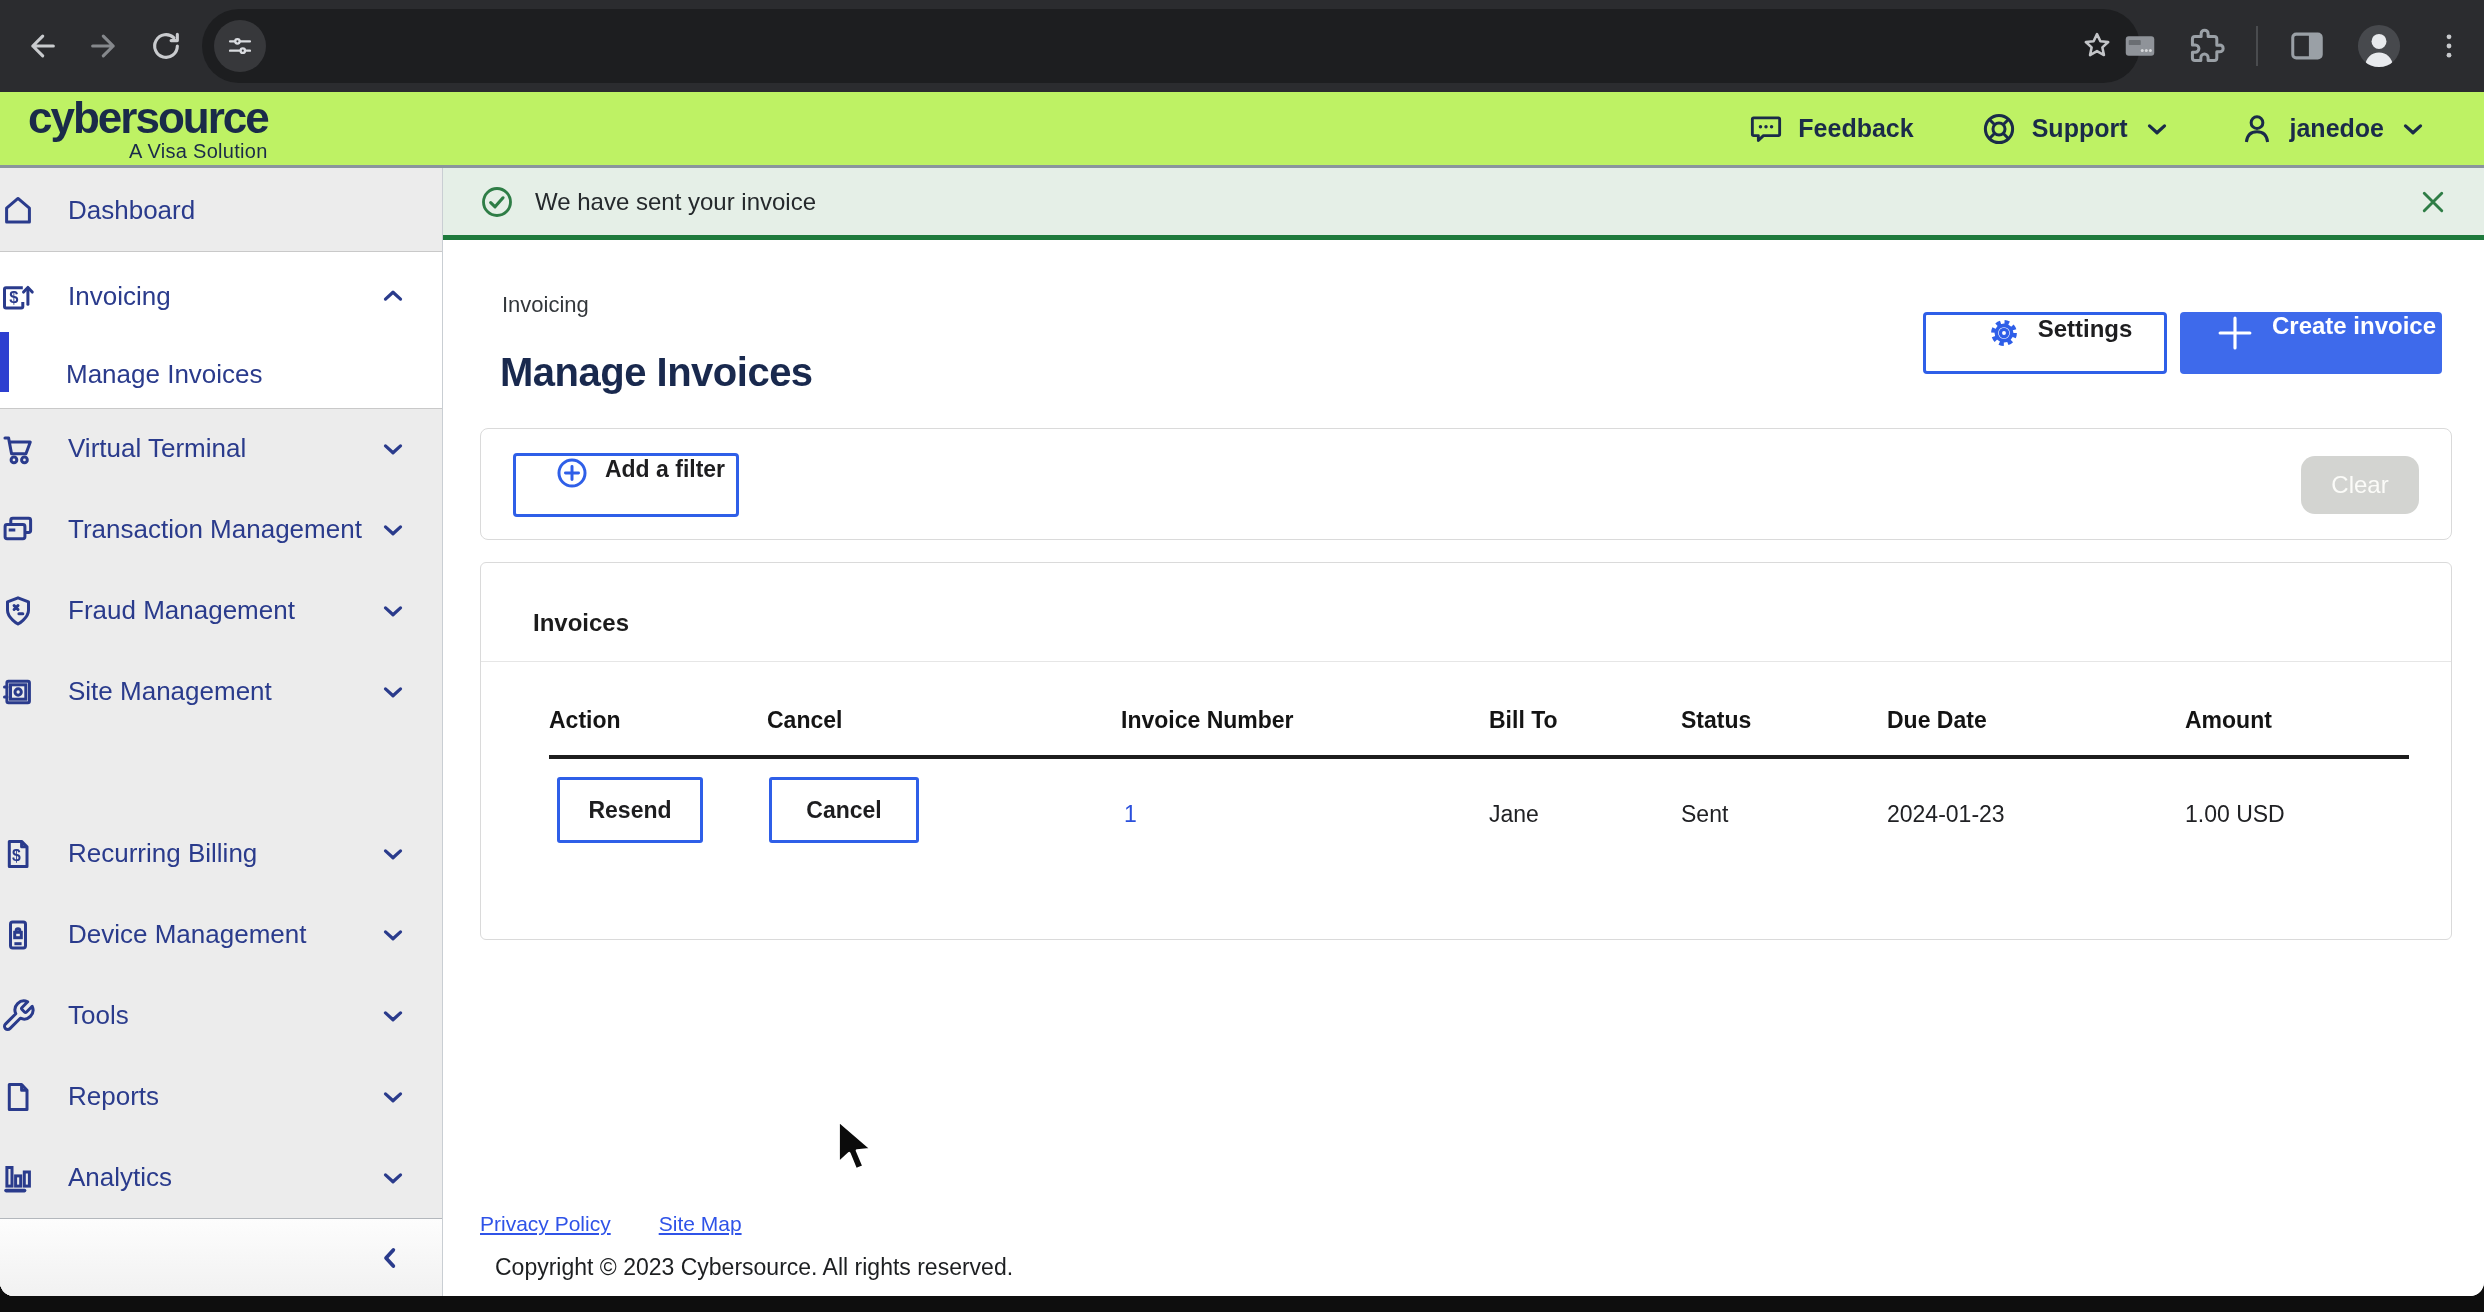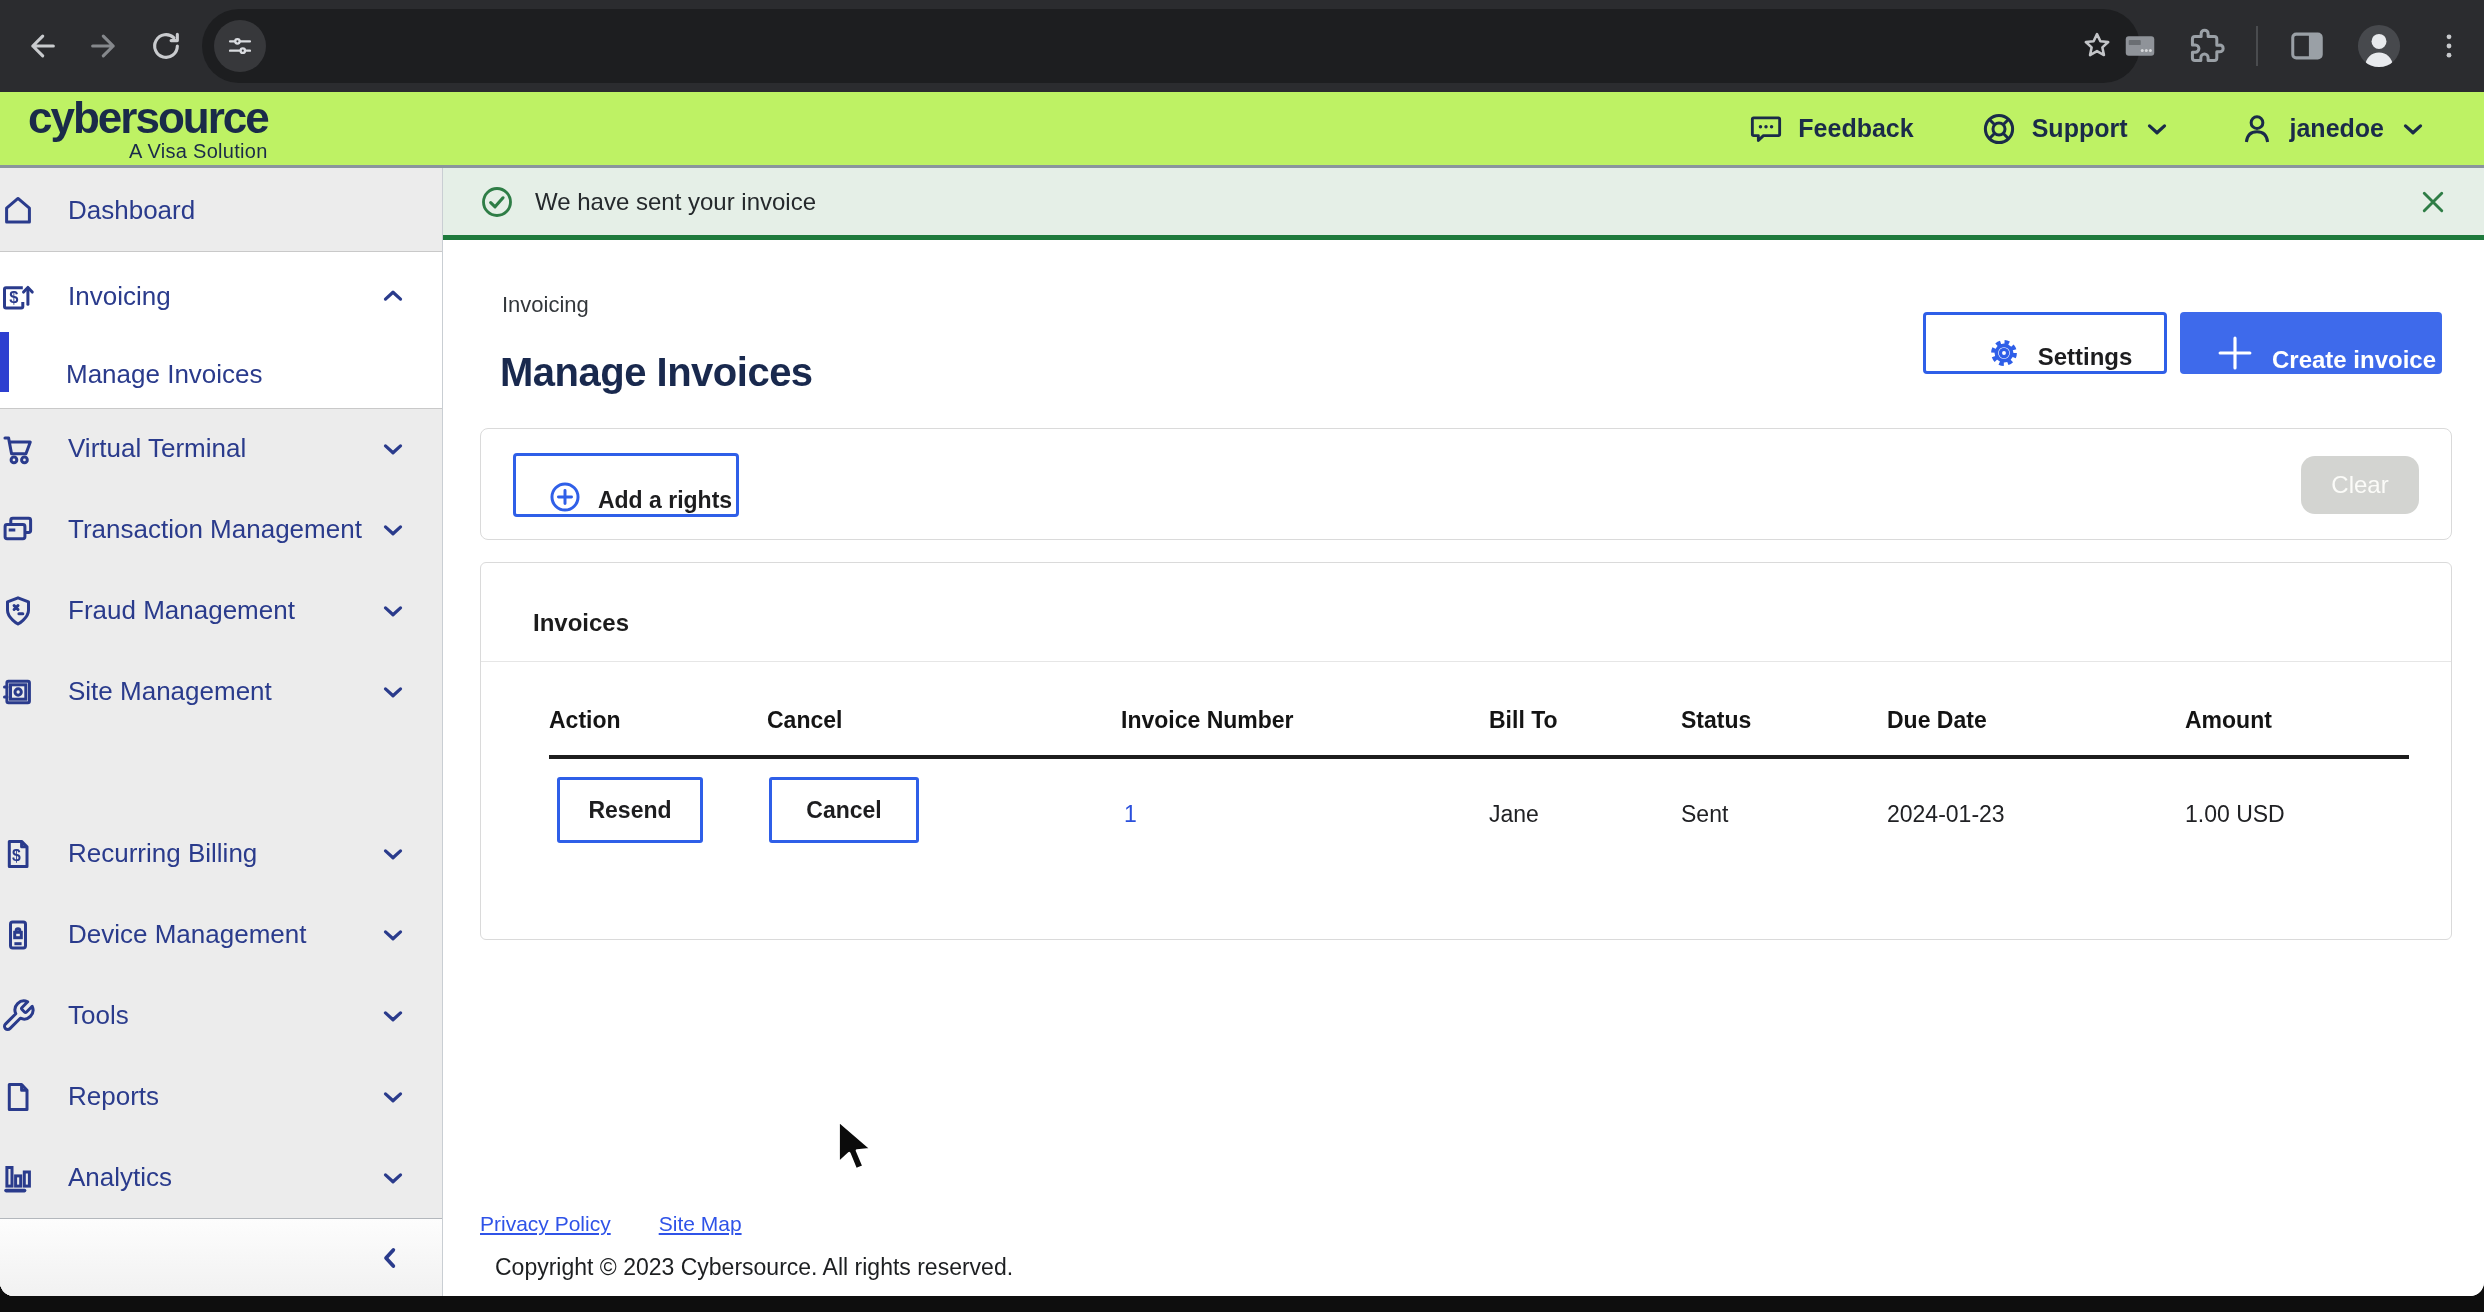--- a/index.html
+++ b/index.html
@@ -51,21 +51,21 @@
   .sect-gray{position:absolute;left:0;top:240px;width:442px;height:978px;background:var(--gray-bg);
              border-top:1px solid #c9c9c9;border-bottom:1px solid #c9c9c9;}
   .active-bar{position:absolute;left:0;top:164px;width:9px;height:60px;background:var(--active-bar);}
   .collapse-row{position:absolute;left:0;top:1050px;width:442px;height:78px;border-top:1px solid #b3b7bc;
                 background:linear-gradient(#fdfdfd,#f1f1f1);display:flex;align-items:center;justify-content:flex-end;padding-right:36px;cursor:pointer;}
 
   
   .main{position:absolute;left:443px;top:240px;width:2041px;height:1056px;background:#fff;}
   .breadcrumb{position:absolute;left:59px;top:52px;font-size:22px;color:#33373b;cursor:pointer;}
   .page-title{position:absolute;left:57px;top:110px;font-size:40px;font-weight:600;color:#19294e;letter-spacing:-.5px;}
-  .btn{display:flex;align-items:flex-end;justify-content:center;gap:16px;border-radius:4px;cursor:pointer;font-weight:600;padding-left:28px;}
+  .btn{display:flex;align-items:flex-start;justify-content:center;gap:16px;border-radius:4px;cursor:pointer;font-weight:600;padding-left:28px;}
   .btn-outline{background:#fff;border:3px solid var(--accent);color:#1d1d1f;}
   .settings-btn{position:absolute;right:317px;top:72px;width:244px;height:62px;font-size:24px;}
   .create-btn{position:absolute;right:42px;top:72px;width:262px;height:62px;background:var(--fill-blue);color:#fff;font-size:24px;border:none;}
   .filter-card{position:absolute;left:37px;right:32px;top:188px;height:112px;border:1px solid var(--border);border-radius:8px;background:#fff;}
   .addfilter-btn{position:absolute;left:32px;top:24px;width:226px;height:64px;font-size:23px;}
   .clear-btn{position:absolute;right:32px;top:27px;width:118px;height:58px;background:#D3D4D1;color:#FBFBF8;
              font-size:24px;font-weight:500;border-radius:14px;border:none;display:flex;align-items:center;justify-content:center;}
   .invoices-card{position:absolute;left:37px;right:32px;top:322px;height:378px;border:1px solid var(--border);border-radius:6px;background:#fff;}
   .card-title{position:absolute;left:52px;top:46px;font-size:24px;font-weight:700;color:#1c1c1c;}
   .card-divider{position:absolute;left:0;right:0;top:98px;height:1px;background:#E6E6E6;}
@@ -388,21 +388,21 @@
           </svg>
       <span>Create invoice</span>
     </div>
 
     <div class="filter-card">
       <div class="btn btn-outline addfilter-btn">
         <svg width="34" height="34" viewBox="0 0 24 24" fill="none" stroke="#2F5FE8" stroke-width="2.1" stroke-linecap="round">
               <circle cx="12" cy="12" r="9.2"></circle>
               <path d="M12 7.4v9.2M7.4 12h9.2"></path>
             </svg>
-        <span>Add a rights</span>
+        <span>Add a filter</span>
       </div>
       <button class="clear-btn" disabled="">Clear</button>
     </div>
 
     <div class="invoices-card">
       <div class="card-title">Invoices</div>
       <div class="card-divider"></div>
 
       <div class="th" style="left:68px">Action</div>
       <div class="th" style="left:286px">Cancel</div>

